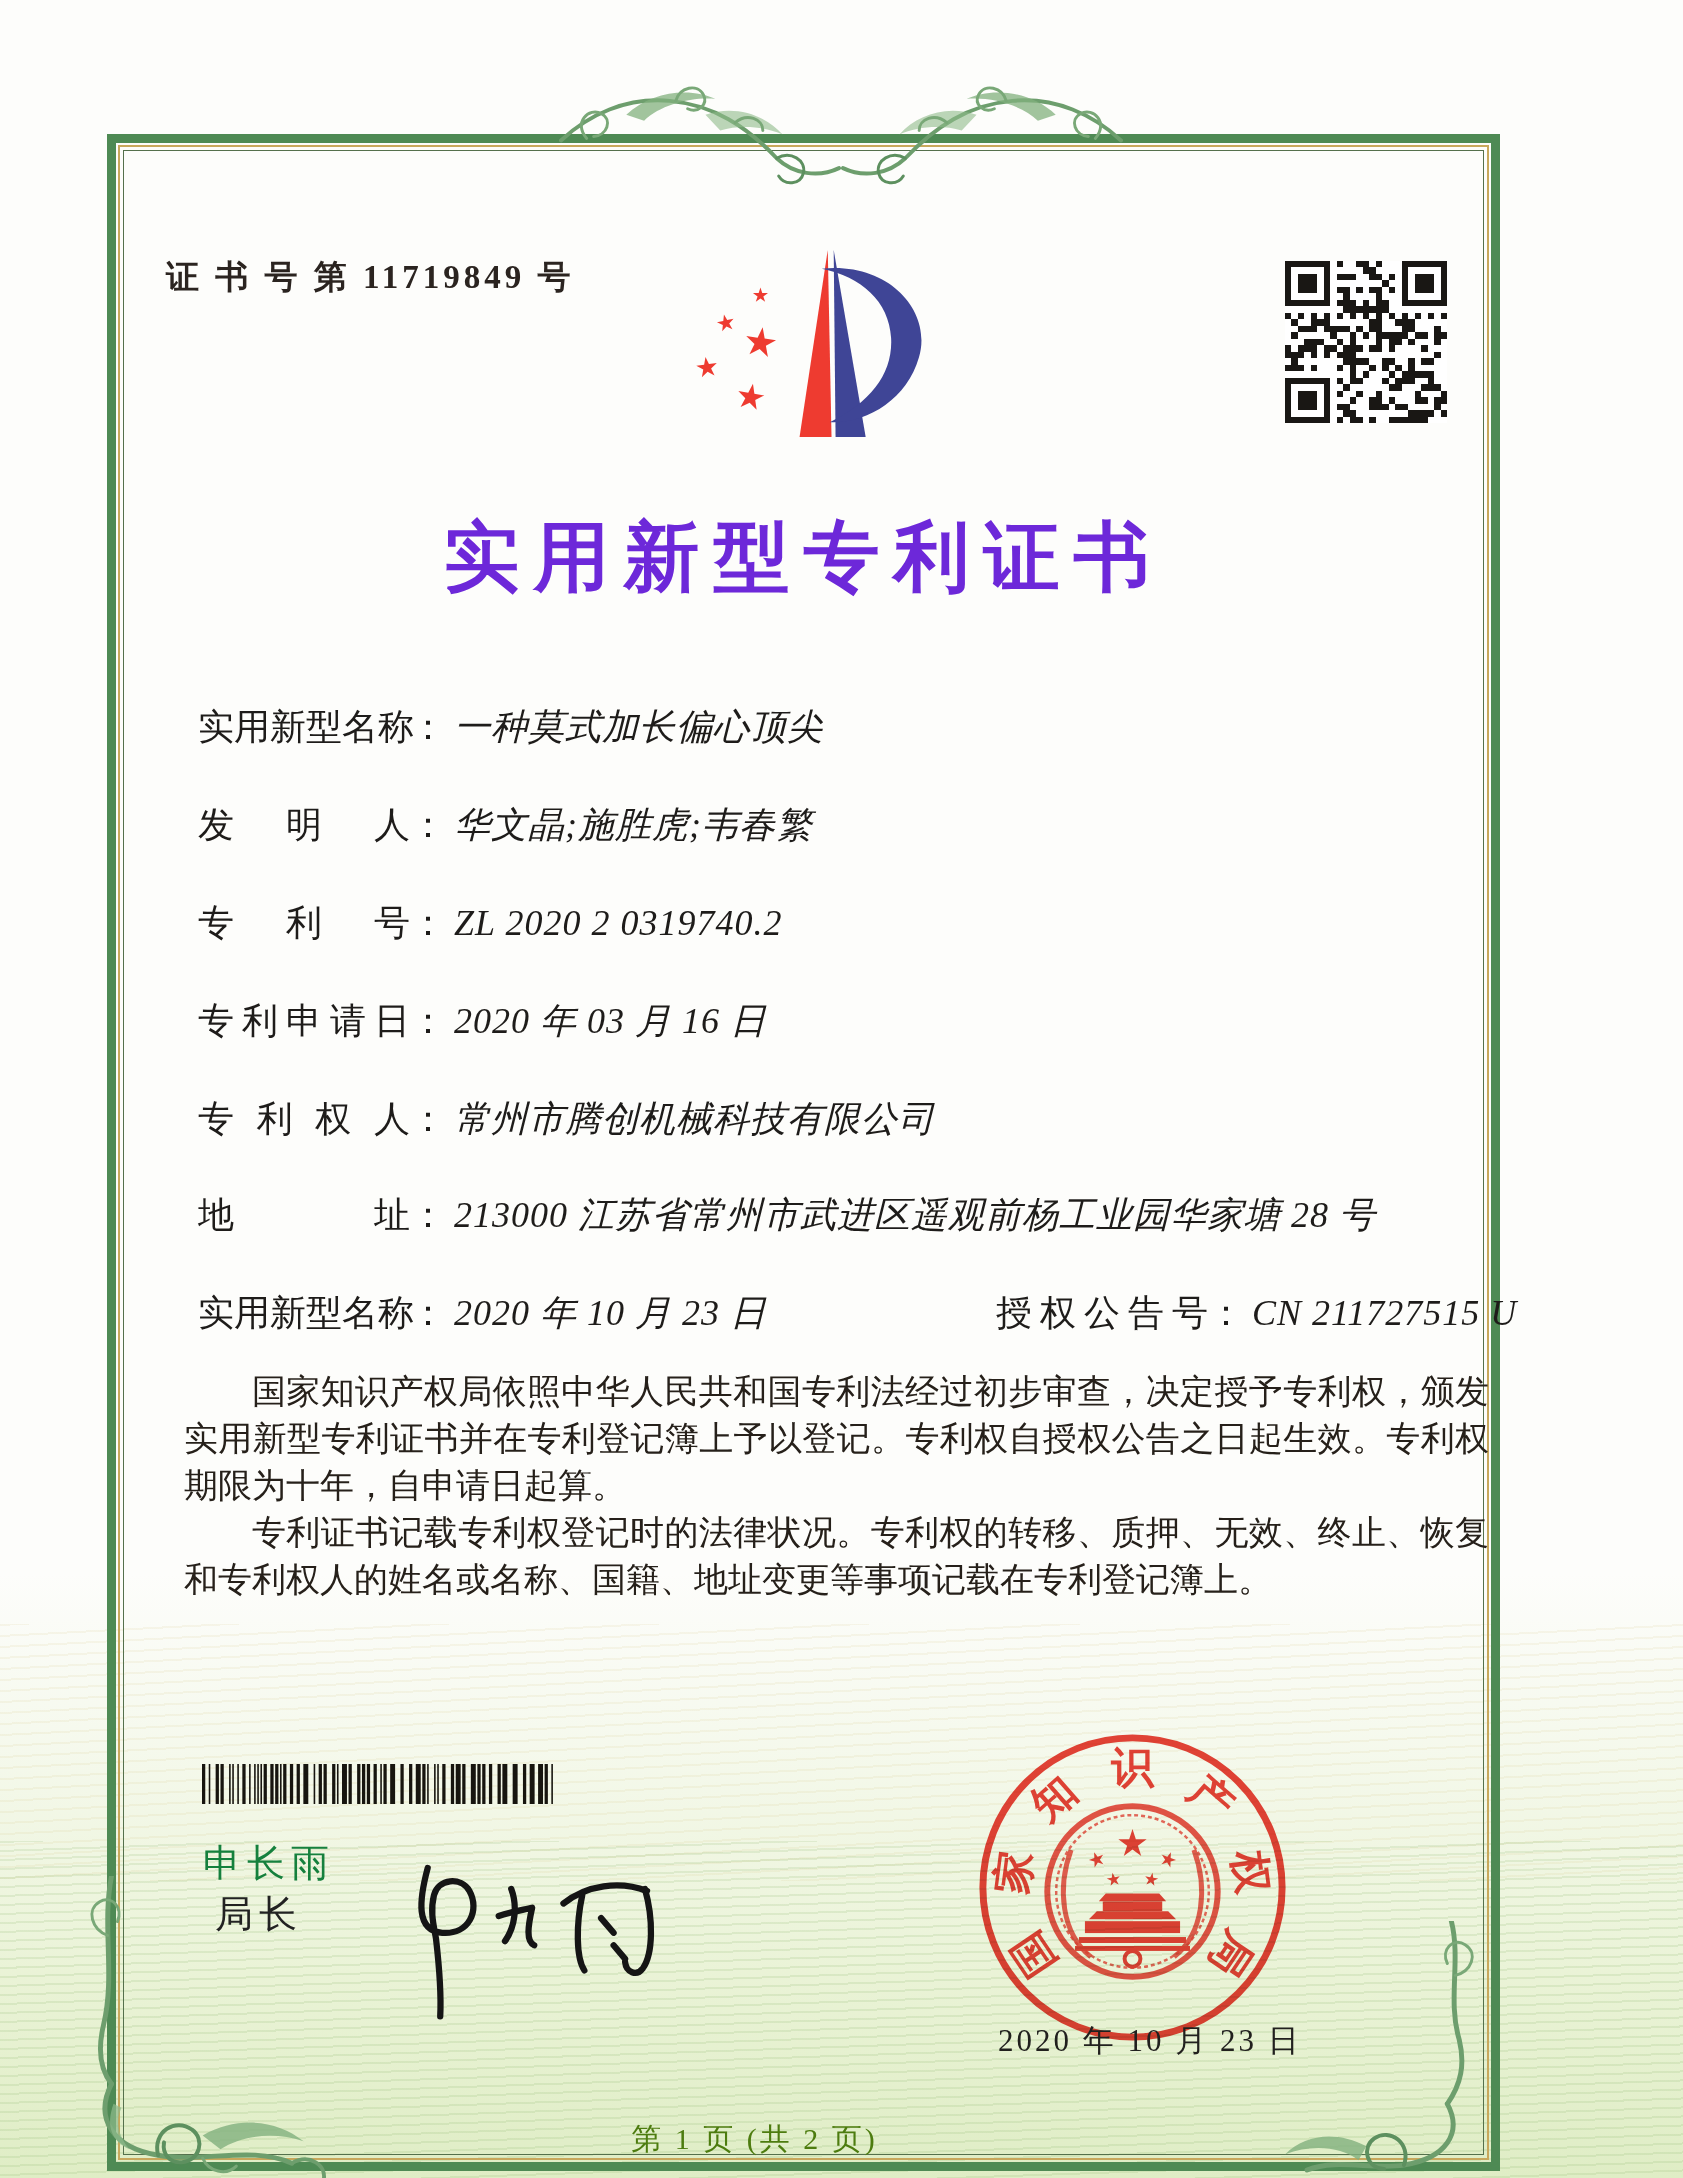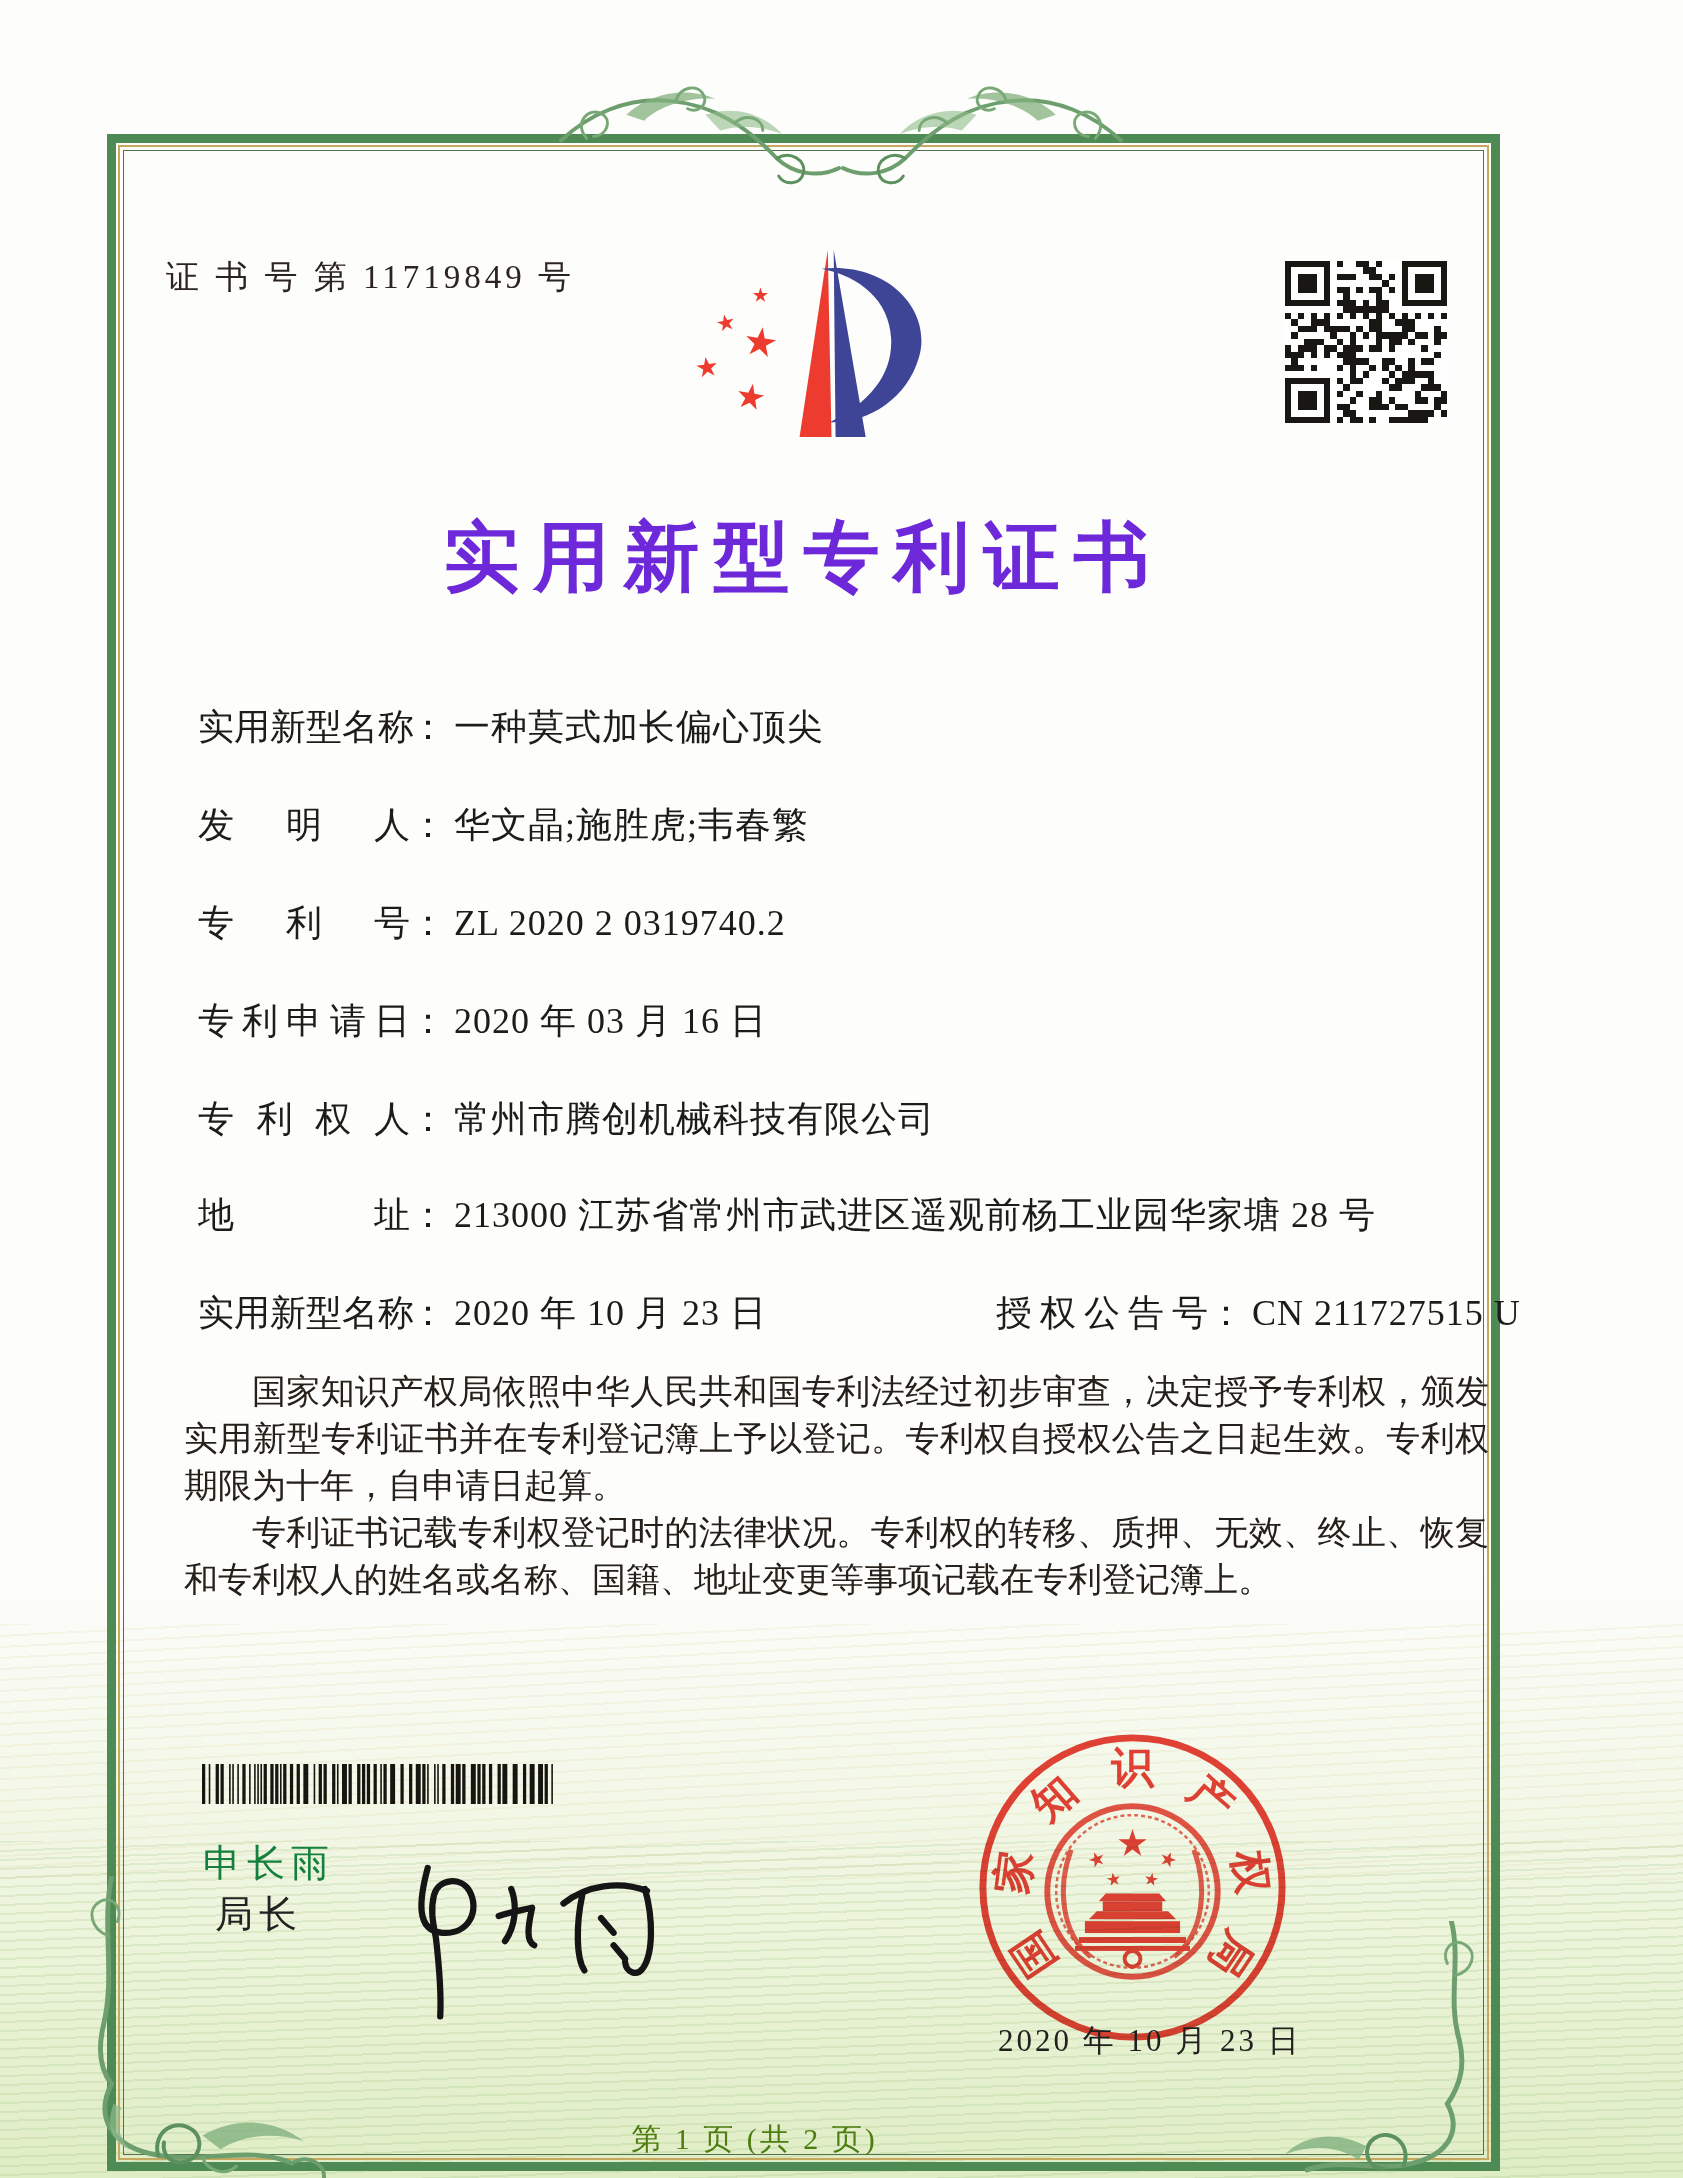--- a/index.html
+++ b/index.html
@@ -16,32 +16,32 @@
         background:repeating-linear-gradient(178deg, rgba(140,182,110,.30) 0 2px, rgba(255,255,255,0) 2px 9px);}
 
   
   .frame{position:absolute;left:107px;top:134px;width:1393px;height:2037px;
          border:9px solid #4e8a54;box-sizing:border-box;}
   .frame-gold{position:absolute;inset:2px;border:2px solid #c8a85c;}
   .frame-dark{position:absolute;inset:3px;border:1px solid #55704c;}
   .orn{position:absolute;pointer-events:none;}
 
   
-  .cert-no{position:absolute;left:166px;top:255px;font-size:33px;letter-spacing:4px;color:#2b2420;}
+  .cert-no{position:absolute;left:166px;top:255px;font-size:33px;letter-spacing:4px;color:#2b2420;font-weight:bold;}
   .logo{position:absolute;left:683px;top:244px;width:243px;height:193px;}
   .qr{position:absolute;left:1285px;top:261px;width:162px;height:162px;background:#fff;}
 
   .title{position:absolute;left:107px;top:507px;width:1393px;text-align:center;
          font-size:76px;font-weight:bold;letter-spacing:14px;color:#6d28d9;}
 
   
   .row{position:absolute;left:198px;font-size:36px;white-space:nowrap;}
   .flabel{display:inline-block;width:212px;text-align:justify;text-align-last:justify;vertical-align:bottom;}
   .colon{display:inline-block;margin-right:8px;}
-  .fvalue{letter-spacing:1px;}
+  .fvalue{letter-spacing:1px;font-style:italic;}
   .r1{top:703px}.r2{top:801px}.r3{top:899px}.r4{top:997px}.r5{top:1095px}.r6{top:1191px}.r7{top:1289px}
   .grant-no{position:absolute;left:798px;top:0;}
 
   
   .body-text{position:absolute;left:184px;top:1368px;width:1305px;font-size:34px;line-height:47px;
              text-align:justify;color:#26201a;}
   .body-text p{margin:0;text-indent:2em;}
 
   
   .barcode{position:absolute;left:202px;top:1764px;width:352px;height:40px;}

